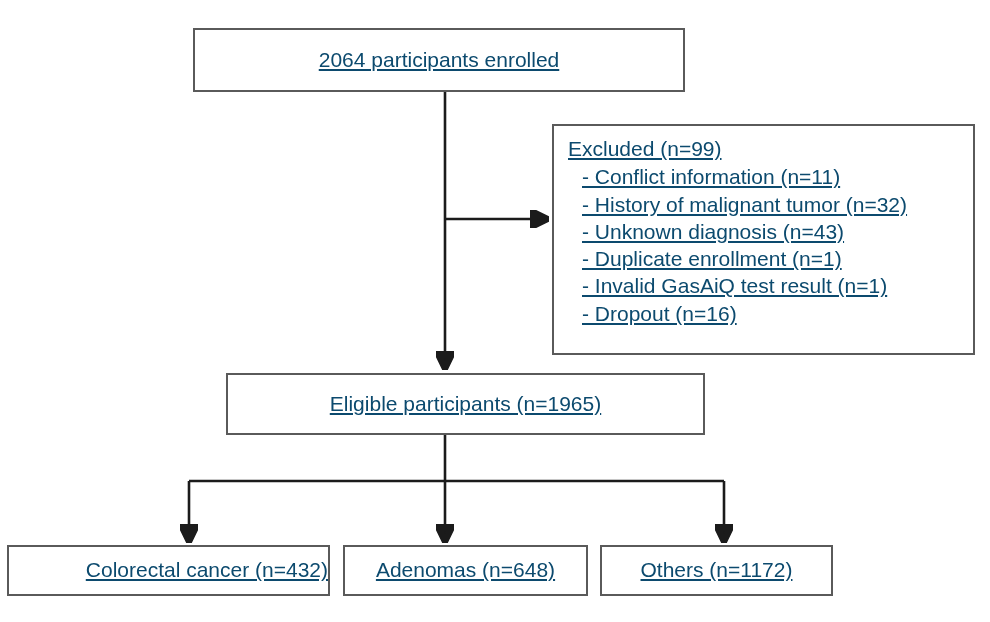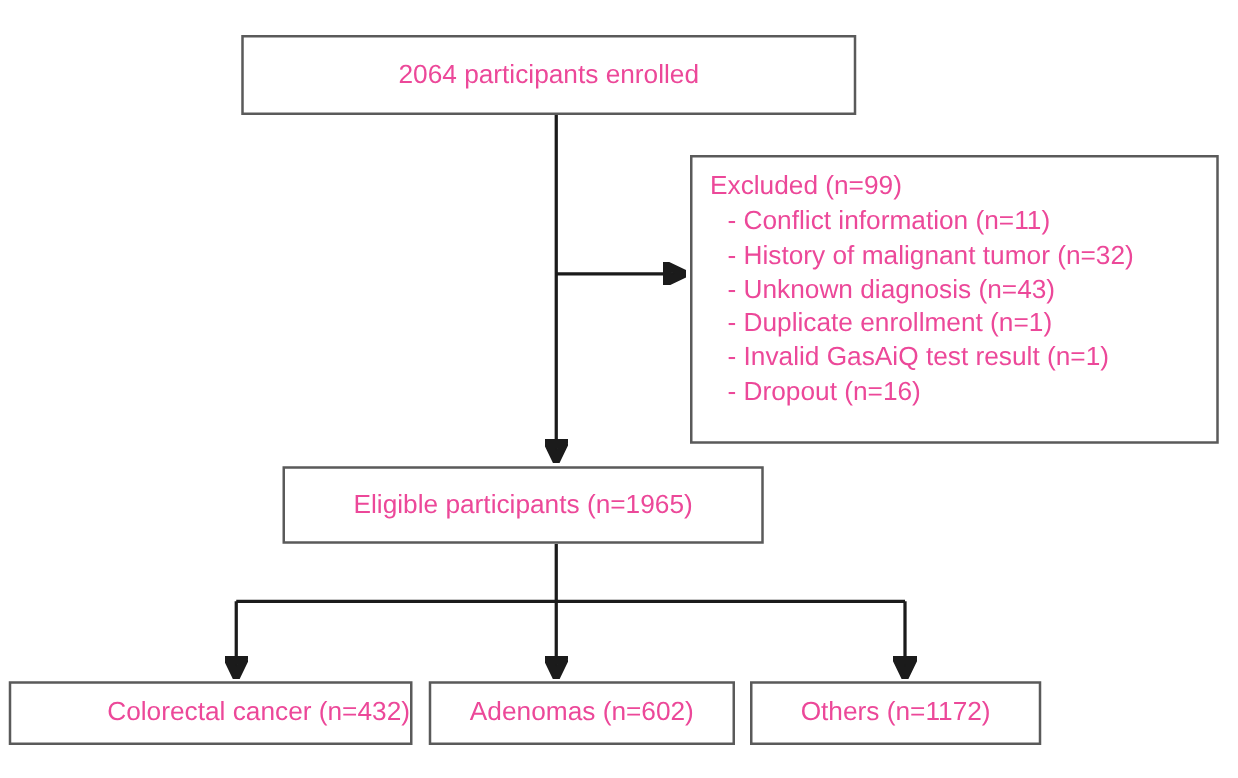--- a/index.html
+++ b/index.html
@@ -17,24 +17,25 @@
     background: #ffffff;
     overflow: hidden;
   }
   .node-box {
     position: absolute;
     box-sizing: border-box;
     border: 2px solid #5a5a5a;
     background: #ffffff;
     display: flex;
     align-items: center;
-    color: #ec4899;
+    color: #0c4a6e;
     font-size: 21px;
     line-height: 1.26;
     white-space: pre;
+    text-decoration: underline;
   }
   .node-box.centered {
     justify-content: center;
     text-align: center;
   }
   .node-box.listed {
     align-items: flex-start;
     justify-content: flex-start;
     flex-direction: column;
     padding: 9px 16px 0 14px;
@@ -101,29 +102,29 @@
   <div class="node-box listed" style="left:552px; top:124px; width:423px; height:231px;">
     <span class="excl-title">Excluded (n=99)</span>
     <span class="excl-item">- Conflict information (n=11)</span>
     <span class="excl-item">- History of malignant tumor (n=32)</span>
     <span class="excl-item">- Unknown diagnosis (n=43)</span>
     <span class="excl-item">- Duplicate enrollment (n=1)</span>
     <span class="excl-item">- Invalid GasAiQ test result (n=1)</span>
     <span class="excl-item">- Dropout (n=16)</span>
   </div>
 
-  <div class="node-box centered" style="left:226px; top:373px; width:385px; height:62px;">
+  <div class="node-box centered" style="left:226px; top:373px; width:479px; height:62px;">
     <span class="node-label">Eligible participants (n=1965)</span>
   </div>
 
   <div class="node-box centered" style="left:7px; top:545px; width:323px; height:51px;justify-content:flex-end;">
     <span class="node-label">Colorectal cancer (n=432)</span>
   </div>
 
   <div class="node-box centered" style="left:343px; top:545px; width:245px; height:51px;">
-    <span class="node-label">Adenomas (n=602)</span>
+    <span class="node-label">Adenomas (n=648)</span>
   </div>
 
   <div class="node-box centered" style="left:600px; top:545px; width:233px; height:51px;">
     <span class="node-label">Others (n=1172)</span>
   </div>
 
 </div>
 
 </body></html>

